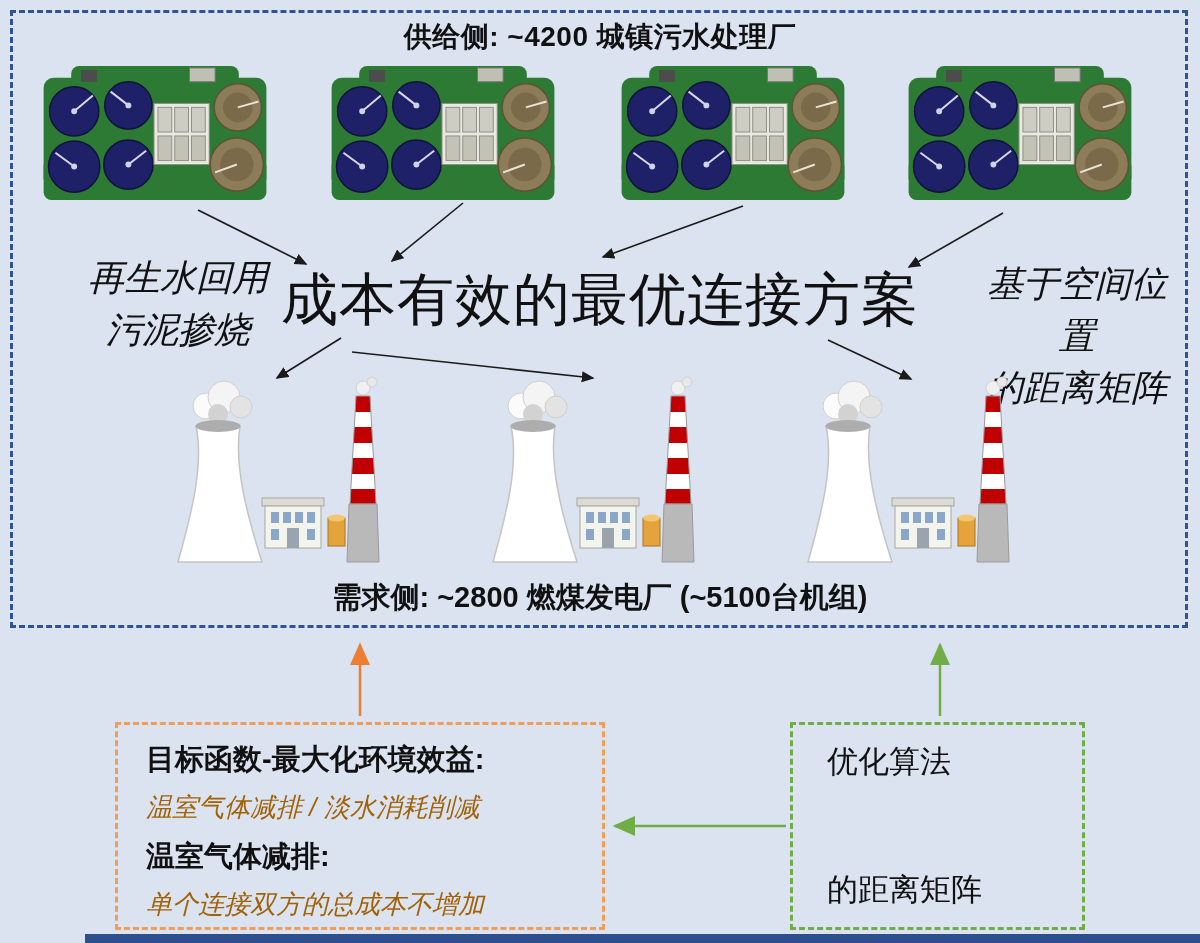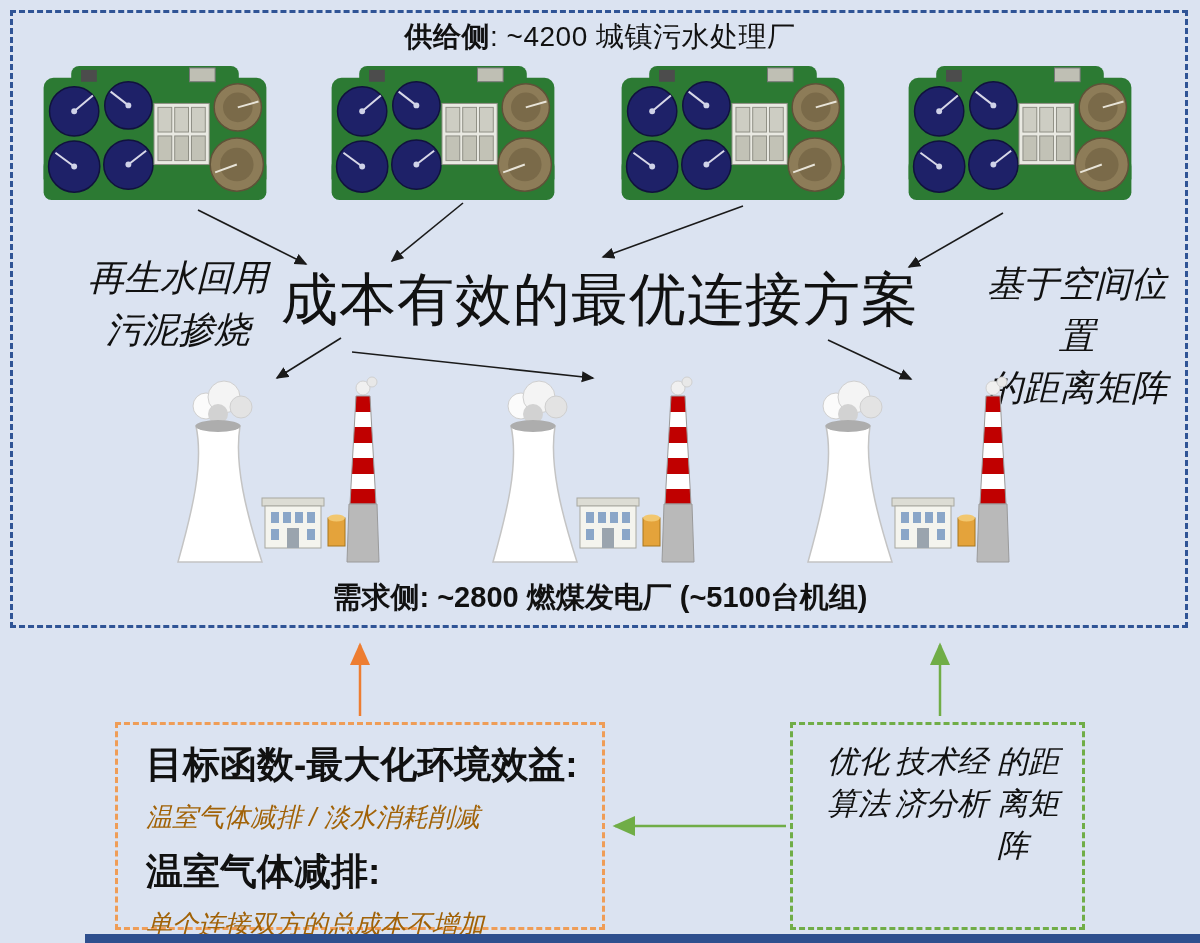--- a/index.html
+++ b/index.html
@@ -7,21 +7,21 @@
   body { font-family:"Liberation Sans","DejaVu Sans",sans-serif; color:#111; }
   #canvas { position:relative; width:1200px; height:943px; background:#dbe3f1; overflow:hidden; }
   .abs { position:absolute; }
 
   
   .supply-box { left:10px; top:10px; width:1178px; height:618px;
     border:3px dashed #2f5496; }
 
   .supply-title { left:0; top:18px; width:1200px; text-align:center;
     font-size:28px; font-weight:700; letter-spacing:0.5px; }
-  .supply-title .rest { font-weight:400; }
+  .supply-title .rest { font-weight:700; }
 
   .plant-img { top:64px; width:230px; height:138px; }
   .plant-1 { left:40px; } .plant-2 { left:328px; }
   .plant-3 { left:618px; } .plant-4 { left:905px; }
 
   .center-title { left:0; top:262px; width:1200px; text-align:center;
     font-size:57px; font-weight:500; letter-spacing:1px; }
 
   .side-note { font-size:36px; font-style:italic; text-align:center; line-height:52px; }
   .left-note  { left:88px;  top:252px; width:180px; }
@@ -29,26 +29,26 @@
 
   .power-img { top:372px; width:230px; height:195px; }
   .power-1 { left:160px; } .power-2 { left:475px; } .power-3 { left:790px; }
 
   .demand-title { left:0; top:578px; width:1200px; text-align:center;
     font-size:29px; font-weight:700; }
 
   
   .objective-box { left:115px; top:722px; width:490px; height:208px;
     border:3px dashed #ef9d57; padding:15px 10px 10px 28px; }
-  .objective-box .goal { font-size:37px; font-weight:700; margin-bottom:10px; }
+  .objective-box .goal { font-size:29px; font-weight:700; margin-bottom:10px; }
   .objective-box .detail { font-size:26px; font-style:italic; color:#a16207; margin-bottom:12px; }
 
   .method-box { left:790px; top:722px; width:295px; height:208px;
     border:3px dashed #70ad47; padding:16px 0 16px 34px;
-    display:flex; flex-direction:row; justify-content:space-between;font-style:italic; }
+    display:flex; flex-direction:column; justify-content:space-between; }
   .method-box .method-item { font-size:31px; font-weight:500; }
 
   .arrow-layer { left:0; top:0; width:1200px; height:943px; pointer-events:none; }
 
   .bottom-bar { left:85px; bottom:0; width:1115px; height:9px; background:#2e4f8e; }
 
   .hidden-defs { position:absolute; width:0; height:0; overflow:hidden; }
 </style>
 </head>
 <body>
@@ -172,21 +172,20 @@
 
   <div class="abs objective-box">
     <div class="goal">目标函数-最大化环境效益:</div>
     <div class="detail">温室气体减排 / 淡水消耗削减</div>
     <div class="goal">温室气体减排:</div>
     <div class="detail">单个连接双方的总成本不增加</div>
   </div>
 
   <div class="abs method-box">
     <div class="method-item">优化算法</div>
-    <div class="method-item">技术经济分析</div>
     <div class="method-item">的距离矩阵</div>
   </div>
 
   <svg class="abs arrow-layer" viewBox="0 0 1200 943">
     <defs>
       <marker id="mk-black" markerWidth="9" markerHeight="8" refX="7" refY="3.5" orient="auto">
         <path d="M0,0 L8,3.5 L0,7 Z" fill="#1a1a1a"></path>
       </marker>
       <marker id="mk-orange" markerWidth="10" markerHeight="9" refX="8" refY="4" orient="auto">
         <path d="M0,0 L9,4 L0,8 Z" fill="#ed7d31"></path>

